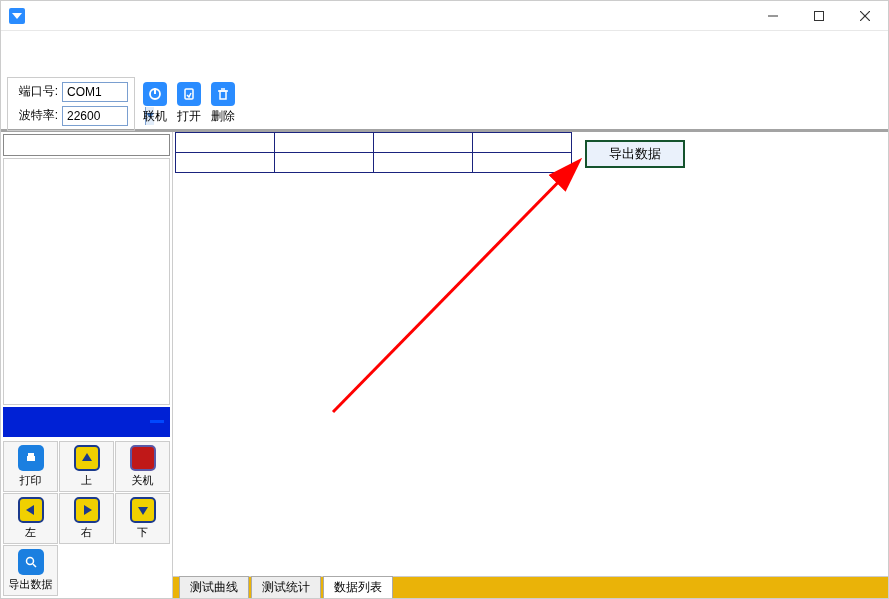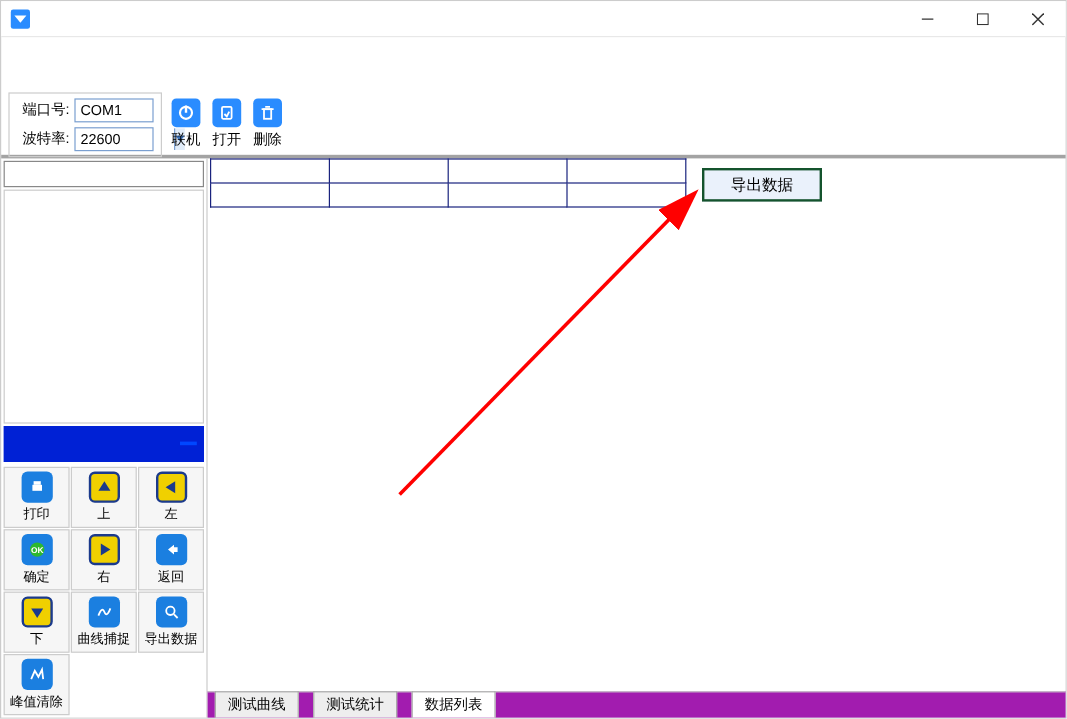--- a/index.html
+++ b/index.html
@@ -32,21 +32,21 @@
 .gi-yellow { background: #f0d000; border: 2px solid #1b3a8c; }
 .gi-red { background: #c01818; border: 2px solid #5a5aa8; }
 .gi-ok { background: #1b7fe0; }
 .grid-btn-label { font-size: 11px; margin-top: 2px; white-space: nowrap; }
 .main-area { flex: 1; display: flex; flex-direction: column; position: relative; }
 .table-area { flex: 1; position: relative; padding: 4px; }
 .data-table { border-collapse: collapse; position: absolute; left: 2px; top: 0; }
 .data-table td { border: 1px solid #1a237e; width: 99px; height: 20px; }
 .export-btn { position: absolute; left: 412px; top: 8px; width: 100px; height: 28px; border: 2px solid #14532d; background: #eaf1fb; cursor: pointer; font-size: 13px; display: flex; align-items: center; justify-content: center; }
 .arrow-overlay { position: absolute; left: 0; top: 0; pointer-events: none; }
-.tab-bar { height: 22px; display: flex; align-items: flex-end; padding-left: 6px; gap: 12px; border-top: 1px solid #ccc; background: #a21caf; }
+.tab-bar { height: 22px; display: flex; align-items: flex-end; padding-left: 6px; gap: 2px; border-top: 1px solid #ccc; background: #eab308; }
 .tab { padding: 2px 10px; border: 1px solid #aaa; border-bottom: none; background: #fff; font-size: 12px; cursor: pointer; }
 .tab.inactive { background: #eee; }
 </style>
 </head>
 <body>
 
 <div class="window">
 
   <div class="titlebar">
     <div class="titlebar-icon">
@@ -148,84 +148,55 @@
           </div>
         <div class="grid-btn">
             <div class="grid-iconwrap gi-yellow">
               <svg width="14" height="14">
                 <path d="M7 2 L12 10 L2 10 Z" fill="#1b3a8c"></path>
               </svg>
             </div>
             <span class="grid-btn-label">上</span>
           </div>
         <div class="grid-btn">
+            <div class="grid-iconwrap gi-red"></div>
+            <span class="grid-btn-label">关机</span>
+          </div>
+        <div class="grid-btn">
             <div class="grid-iconwrap gi-yellow">
               <svg width="14" height="14">
                 <path d="M2 7 L10 2 L10 12 Z" fill="#1b3a8c"></path>
               </svg>
             </div>
             <span class="grid-btn-label">左</span>
           </div>
         <div class="grid-btn">
-            <div class="grid-iconwrap gi-ok">
-              <svg width="16" height="16">
-                <circle cx="8" cy="8" r="6" fill="#2eb82e"></circle>
-                <text x="8" y="11" font-size="7" fill="#fff" text-anchor="middle" font-weight="bold">OK</text>
-              </svg>
-            </div>
-            <span class="grid-btn-label">确定</span>
-          </div>
-        <div class="grid-btn">
             <div class="grid-iconwrap gi-yellow">
               <svg width="14" height="14">
                 <path d="M12 7 L4 2 L4 12 Z" fill="#1b3a8c"></path>
               </svg>
             </div>
             <span class="grid-btn-label">右</span>
           </div>
         <div class="grid-btn">
-            <div class="grid-iconwrap gi-blue">
-              <svg width="14" height="14">
-                <path d="M4 7 L9 3 L9 5 L12 5 L12 9 L9 9 L9 11 Z" fill="#fff"></path>
-              </svg>
-            </div>
-            <span class="grid-btn-label">返回</span>
-          </div>
-        <div class="grid-btn">
             <div class="grid-iconwrap gi-yellow">
               <svg width="14" height="14">
                 <path d="M7 12 L2 4 L12 4 Z" fill="#1b3a8c"></path>
               </svg>
             </div>
             <span class="grid-btn-label">下</span>
-          </div>
-        <div class="grid-btn">
-            <div class="grid-iconwrap gi-blue">
-              <svg width="14" height="14">
-                <path d="M2 10 Q5 2 7 7 T12 4" fill="none" stroke="#fff" stroke-width="1.5"></path>
-              </svg>
-            </div>
-            <span class="grid-btn-label">曲线捕捉</span>
           </div>
         <div class="grid-btn">
             <div class="grid-iconwrap gi-blue">
               <svg width="14" height="14">
                 <circle cx="6" cy="6" r="3.5" fill="none" stroke="#fff" stroke-width="1.5"></circle>
                 <line x1="9" y1="9" x2="12" y2="12" stroke="#fff" stroke-width="1.5"></line>
               </svg>
             </div>
             <span class="grid-btn-label">导出数据</span>
-          </div>
-        <div class="grid-btn">
-            <div class="grid-iconwrap gi-blue">
-              <svg width="14" height="14">
-                <path d="M2 11 L5 4 L8 9 L11 3 L12 11" fill="none" stroke="#fff" stroke-width="1.5"></path>
-              </svg>
-            </div>
-            <span class="grid-btn-label">峰值清除</span>
           </div>
       </div>
     </div>
 
     <div class="main-area">
       <div class="table-area">
         <table class="data-table">
           <tbody>
               <tr>
                 <td></td>

